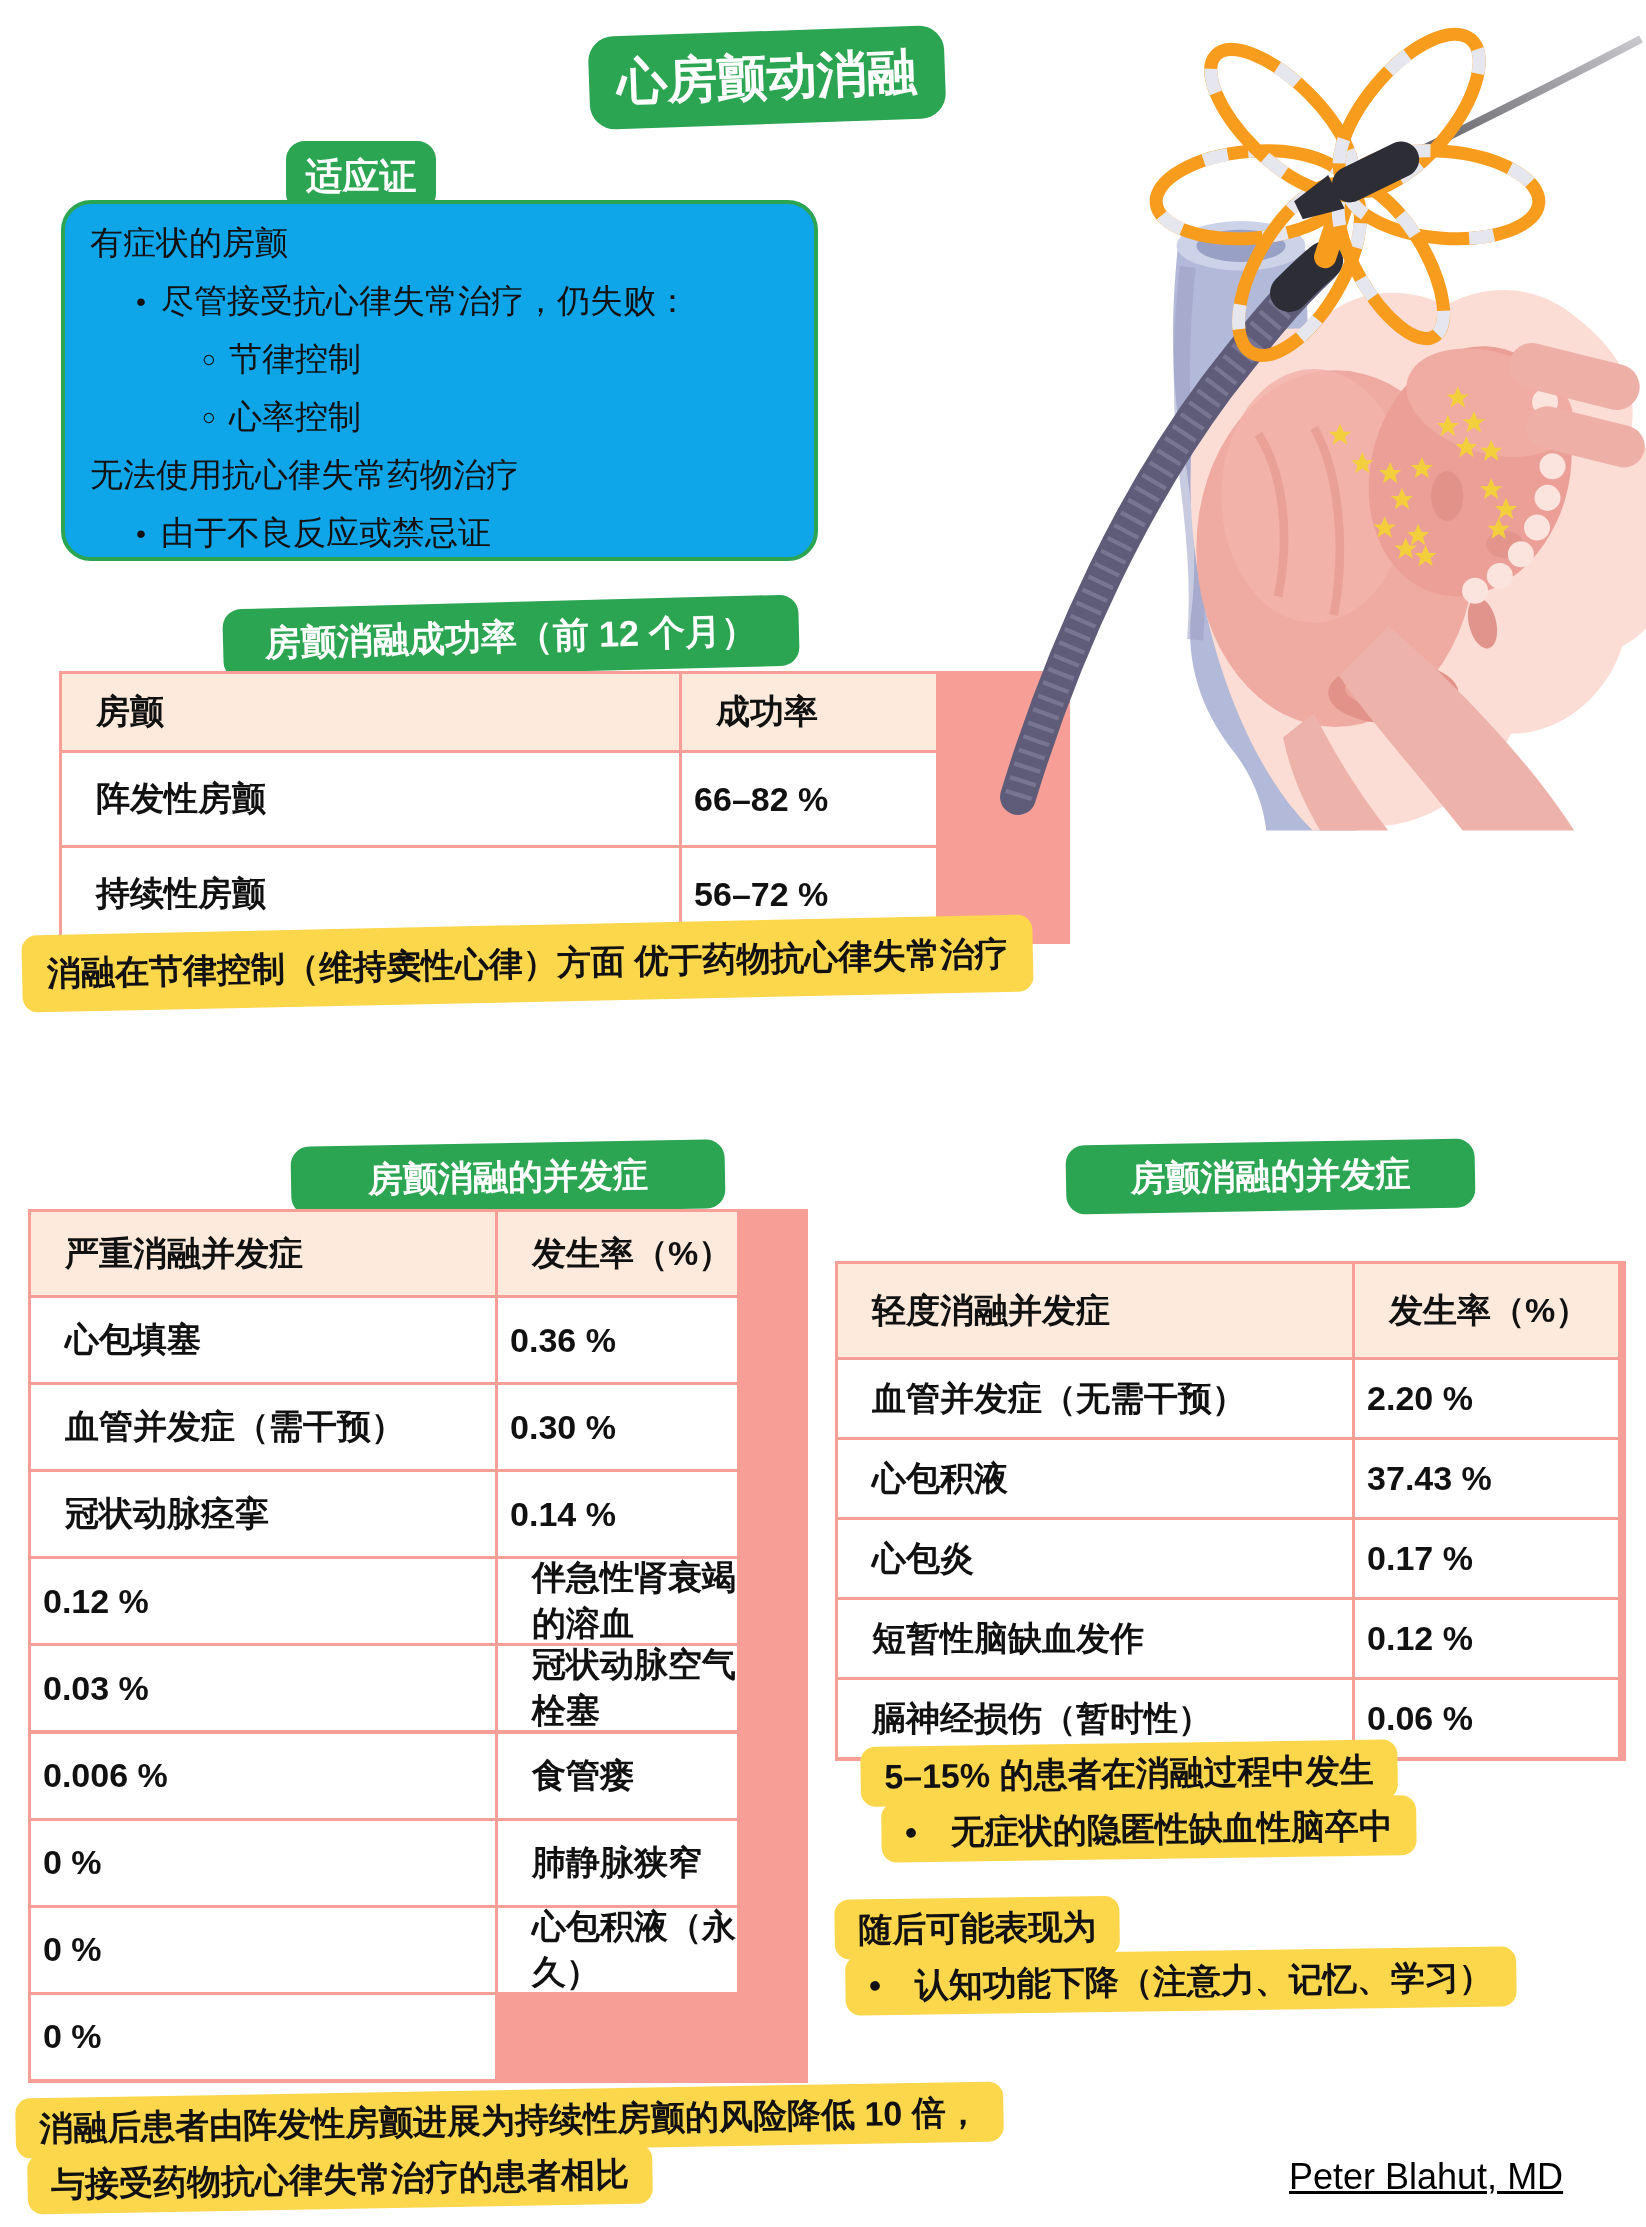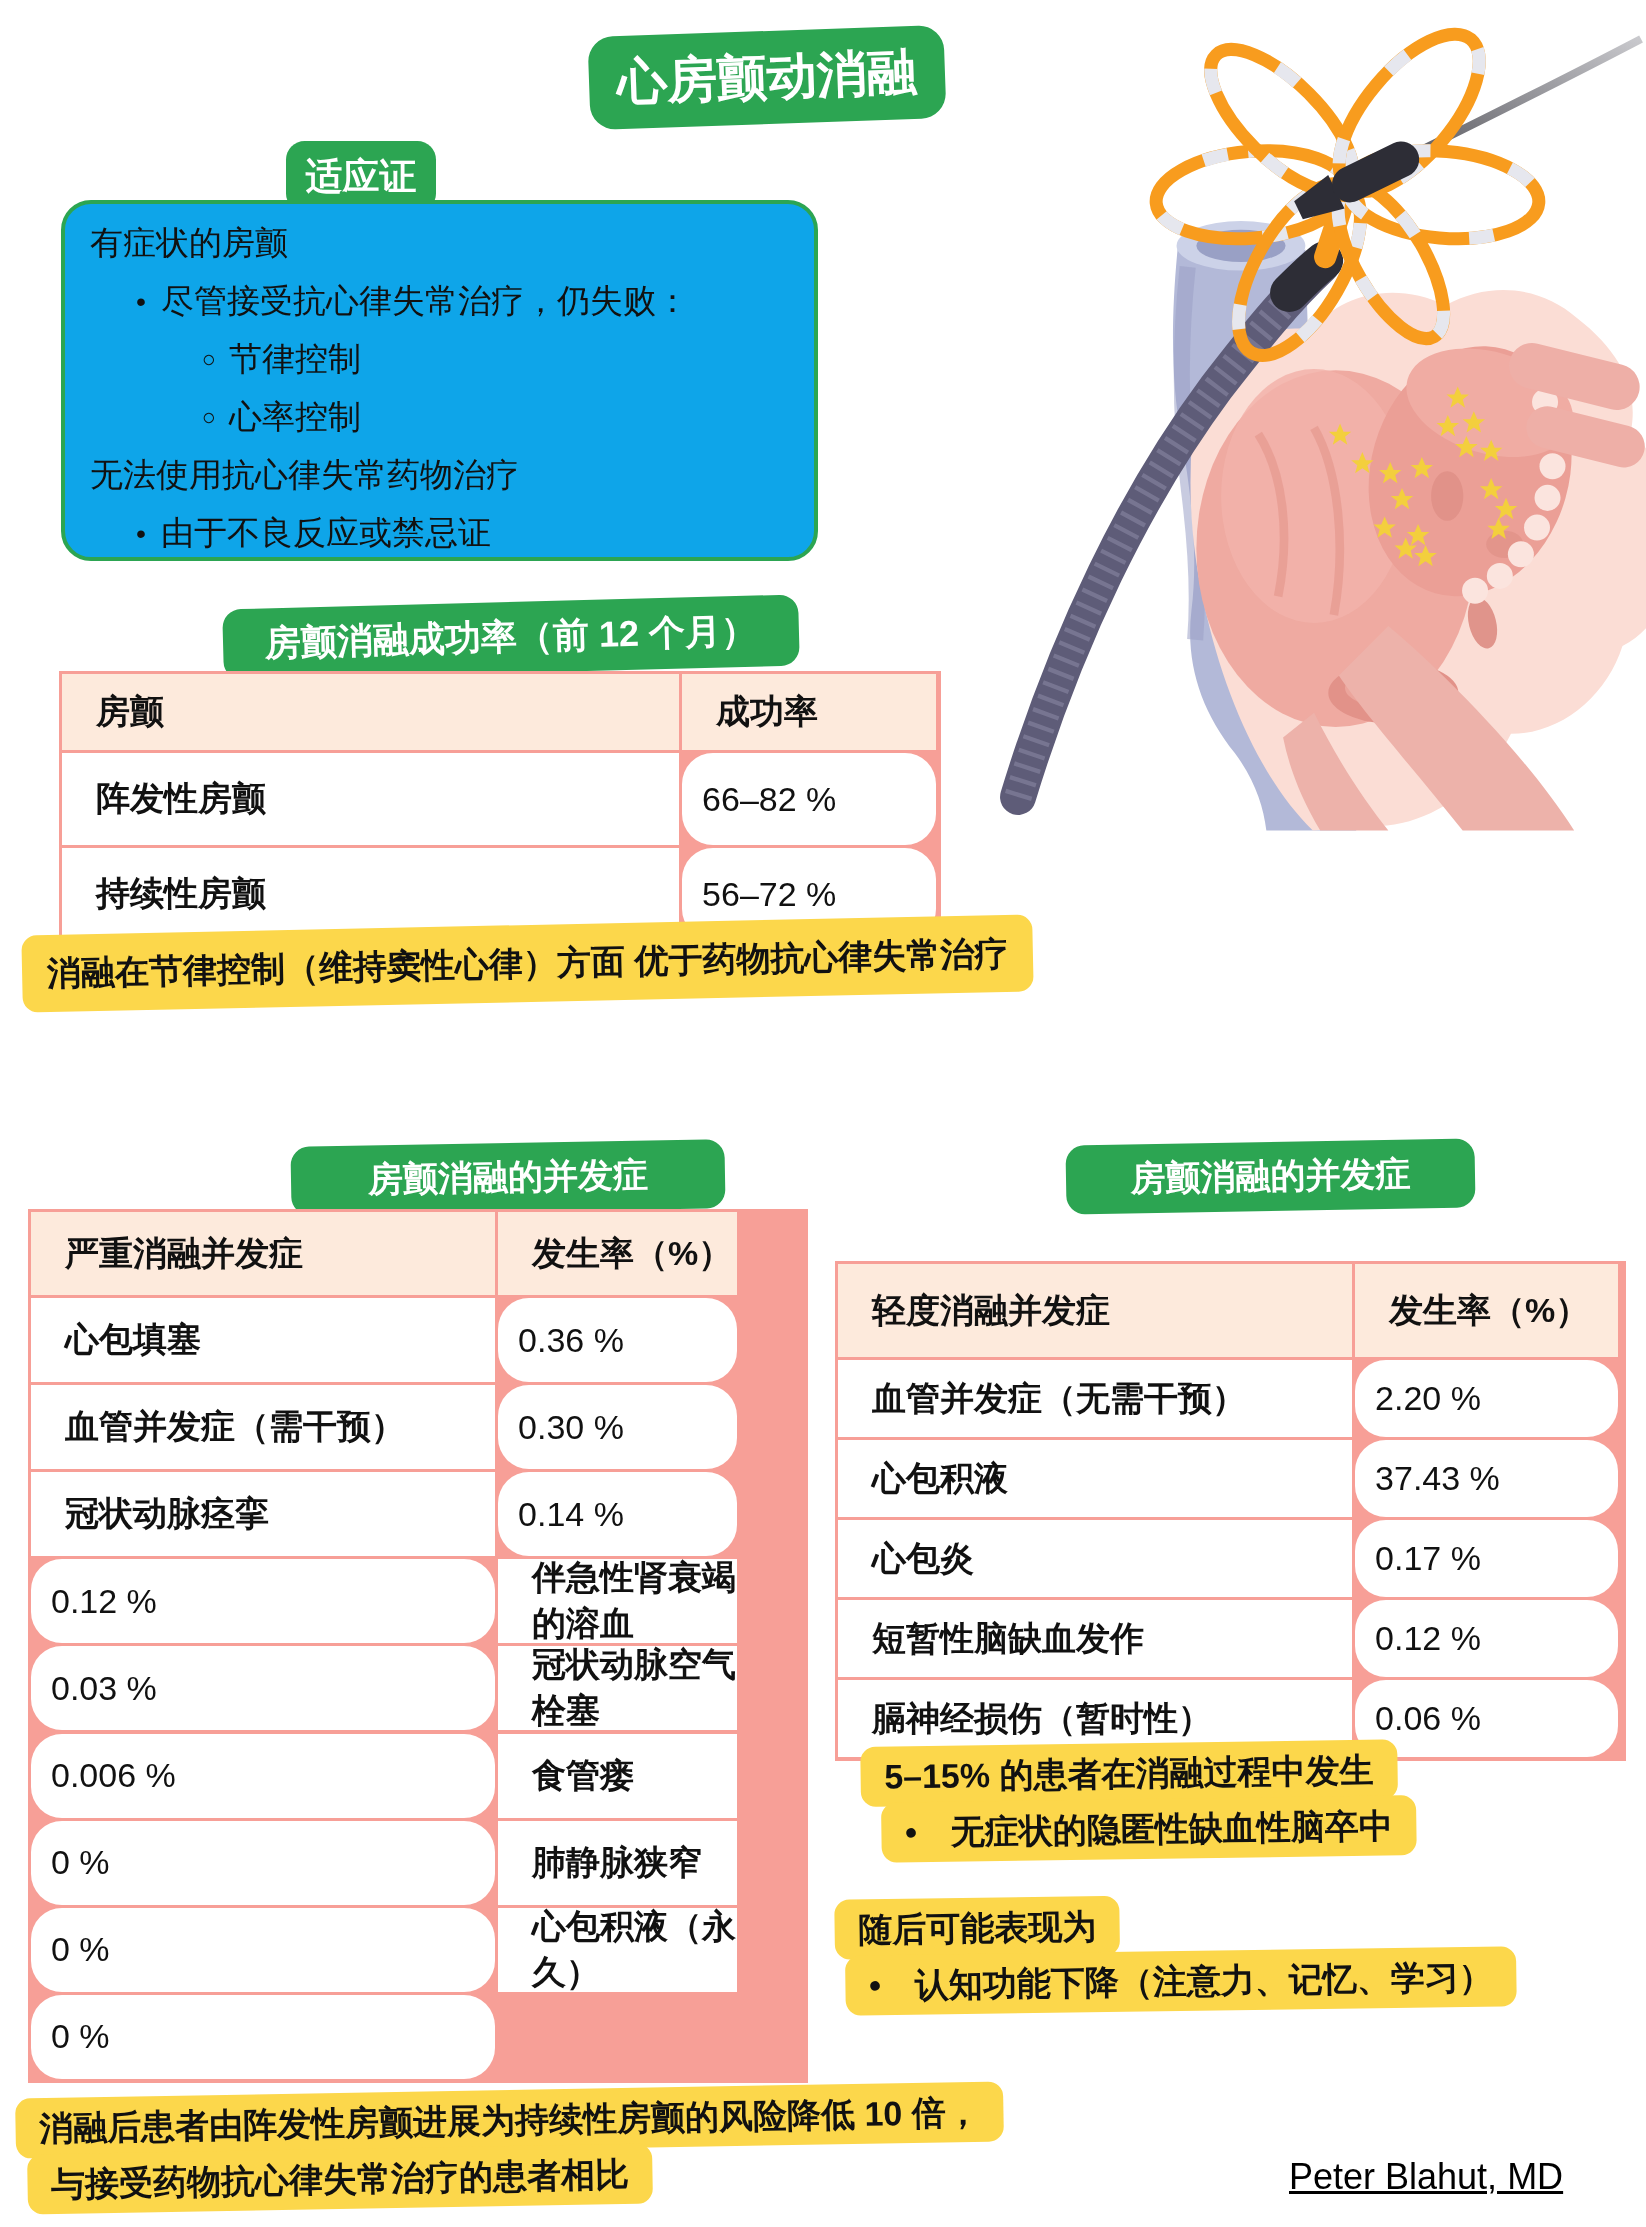--- a/index.html
+++ b/index.html
@@ -33,22 +33,22 @@
   .tbl{
     position:absolute;display:grid;background:#f79f97;border:3.7px solid #f79f97;gap:3.1px;
     box-sizing:border-box;
   }
   .tbl .cell{
     background:#ffffff;display:flex;align-items:center;padding-left:34px;font-size:34px;
     box-sizing:border-box;
   }
   .tbl .cell.head{background:#fdeadc;font-weight:700;}
   .tbl .cell.label{font-weight:700;}
-  .tbl .cell.value{font-weight:400;padding-left:20px;border-radius:31px;}
-  #success-table{left:59px;top:671px;width:882px;height:273px;
+  .tbl .cell.value{font-weight:700;padding-left:12px;}
+  #success-table{left:59px;top:671px;width:1011px;height:273px;
     grid-template-columns:617px 254px;grid-template-rows:76px 92px 92px;}
   #severe-table{left:28px;top:1209px;width:780px;height:874px;
     grid-template-columns:464px 239px;grid-template-rows:83px repeat(9,84px);}
   #mild-table{left:835px;top:1261px;width:791px;height:500px;
     grid-template-columns:514px 263px;grid-template-rows:93px repeat(5,77px);}
   #signature{
     position:absolute;left:1289px;top:2156px;width:310px;font-size:36px;font-weight:400;
     color:#000;white-space:nowrap;text-decoration:underline;
   }
 </style>

